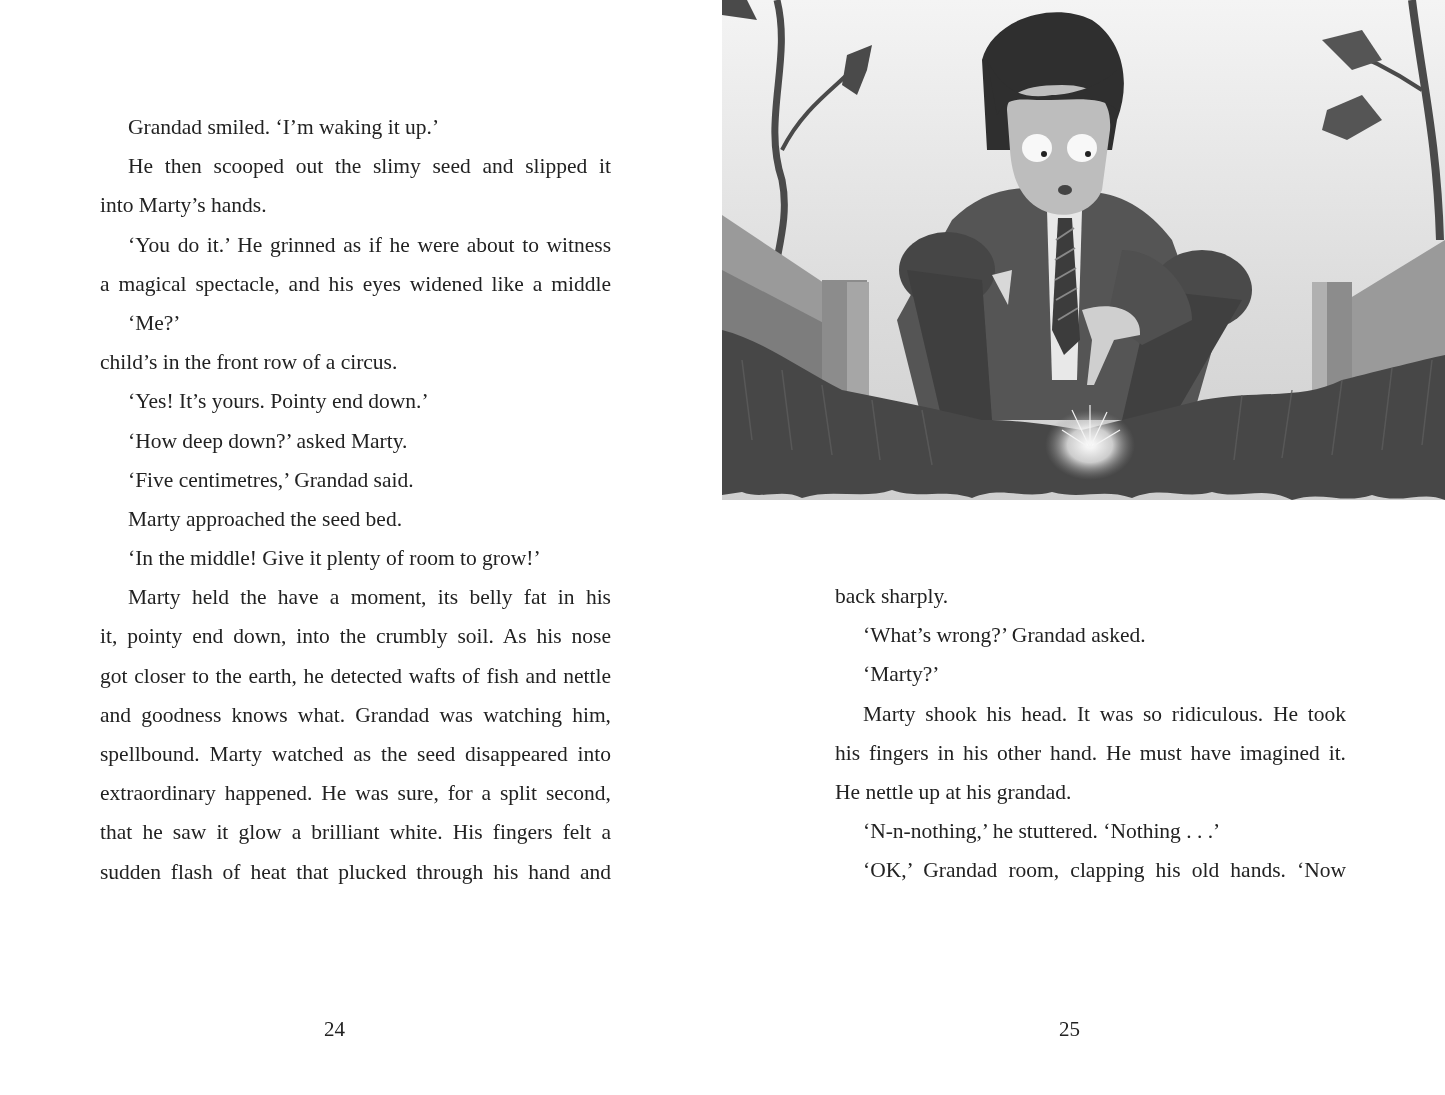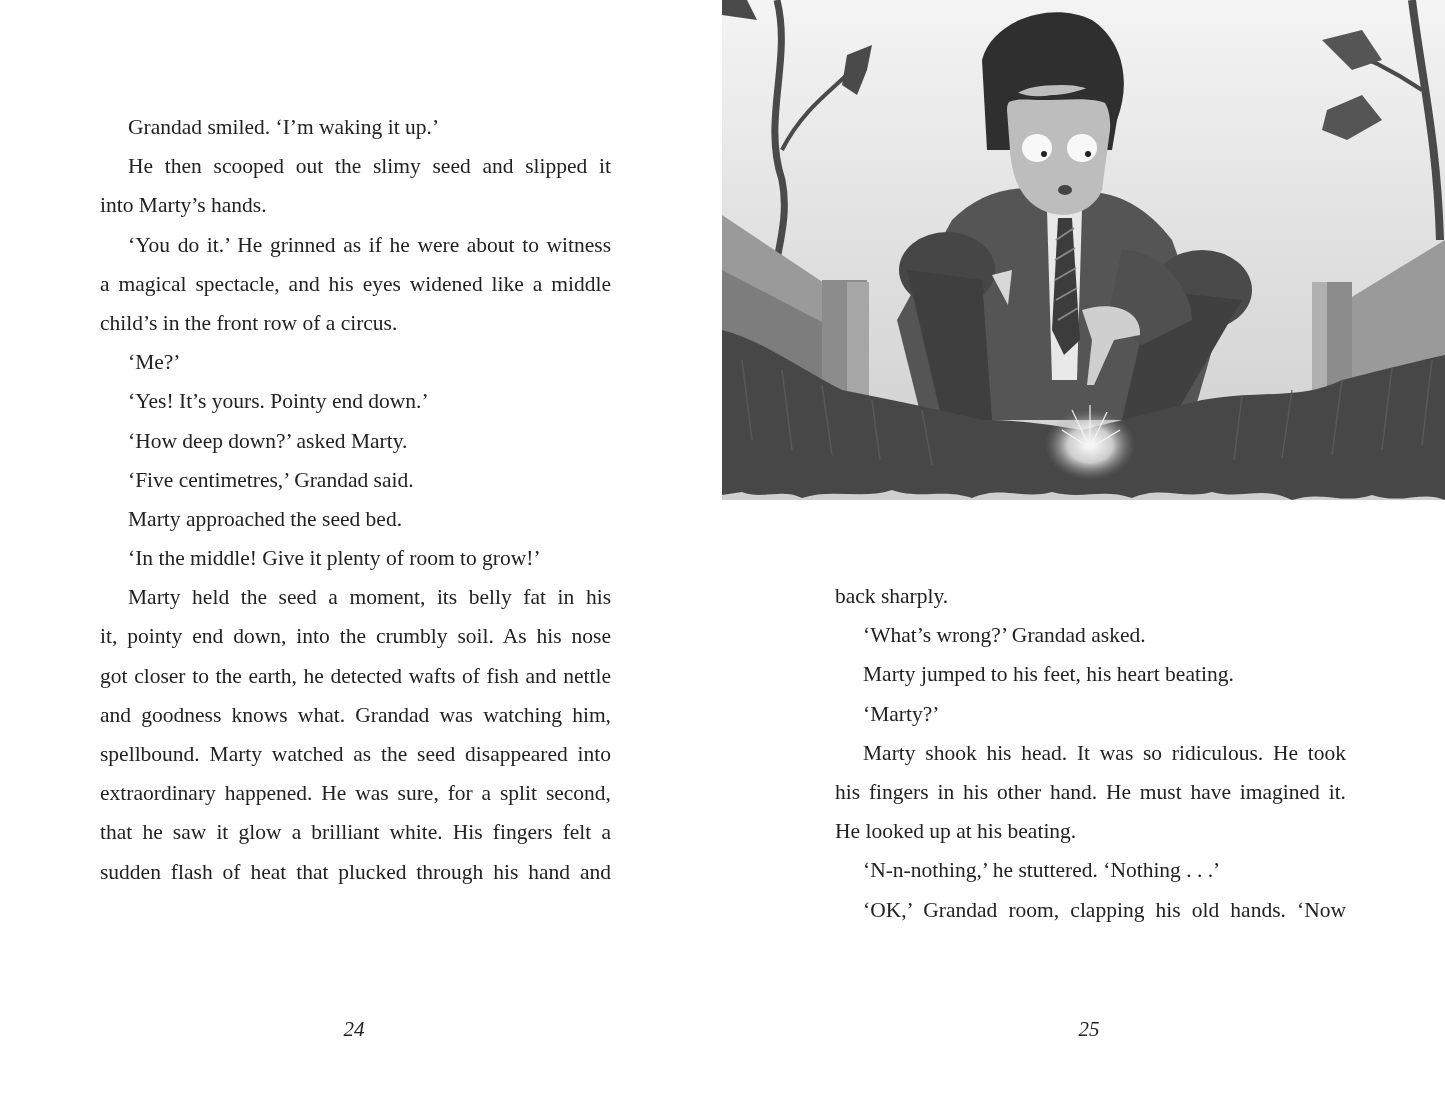--- a/index.html
+++ b/index.html
@@ -7,43 +7,43 @@
          font-family: "Liberation Serif", "DejaVu Serif", serif; color: #222; }
   .page { position: absolute; top: 0; height: 773px; }
   .page-left { left: 0; width: 722px; }
   .page-right { left: 722px; width: 723px; }
   .text-block { position: absolute; font-size: 21.5px; line-height: 39.2px; }
   .left-block { left: 100px; top: 108px; width: 511px; }
   .right-block { left: 113px; top: 577px; width: 511px; }
   .line { display: block; white-space: nowrap; height: 39.2px; }
   .line.j { text-align: justify; text-align-last: justify; white-space: normal; }
   .line.ind { padding-left: 28px; }
-  .page-number { position: absolute; top: 1017px; font-size: 21px; width: 60px; text-align: center; font-style: italic; }
+  .page-number { position: absolute; top: 1017px; font-size: 21px; width: 60px; text-align: left; }
   .pn-left { left: 324px; }
   .pn-right { left: 337px; }
   .illustration { position: absolute; left: 0; top: 0; width: 723px; height: 510px; }
 </style>
 </head>
 <body>
 
 <div class="page page-left">
   <div class="text-block left-block" id="left-text">
       <span class="line ind">Grandad smiled. ‘I’m waking it up.’</span>
       <span class="line j ind">He then scooped out the slimy seed and slipped it</span>
       <span class="line">into Marty’s hands.</span>
       <span class="line j ind">‘You do it.’ He grinned as if he were about to witness</span>
       <span class="line j">a magical spectacle, and his eyes widened like a middle</span>
+      <span class="line ind">‘Me?’</span>
       <span class="line">child’s in the front row of a circus.</span>
-      <span class="line ind">‘Me?’</span>
       <span class="line ind">‘Yes! It’s yours. Pointy end down.’</span>
       <span class="line ind">‘How deep down?’ asked Marty.</span>
       <span class="line ind">‘Five centimetres,’ Grandad said.</span>
       <span class="line ind">Marty approached the seed bed.</span>
       <span class="line ind">‘In the middle! Give it plenty of room to grow!’</span>
-      <span class="line j ind">Marty held the seed a moment, its belly fat in his</span>
+      <span class="line j ind">Marty held the have a moment, its belly fat in his</span>
       <span class="line j">it, pointy end down, into the crumbly soil. As his nose</span>
       <span class="line j">got closer to the earth, he detected wafts of fish and nettle</span>
       <span class="line j">and goodness knows what. Grandad was watching him,</span>
       <span class="line j">spellbound. Marty watched as the seed disappeared into</span>
       <span class="line j">extraordinary happened. He was sure, for a split second,</span>
       <span class="line j">that he saw it glow a brilliant white. His fingers felt a</span>
       <span class="line j">sudden flash of heat that plucked through his hand and</span>
     </div>
   <div class="page-number pn-left">24</div>
 </div>
@@ -142,22 +142,21 @@
       <line x1="368" y1="448" x2="350" y2="410"></line>
       <line x1="368" y1="448" x2="385" y2="412"></line>
       <line x1="368" y1="448" x2="368" y2="405"></line>
       <line x1="368" y1="448" x2="340" y2="430"></line>
       <line x1="368" y1="448" x2="398" y2="430"></line>
     </g>
   </svg>
   <div class="text-block right-block" id="right-text">
       <span class="line">back sharply.</span>
       <span class="line ind">‘What’s wrong?’ Grandad asked.</span>
-      <span class="line ind">Marty jumped to his feet, his heart beating.</span>
       <span class="line ind">‘Marty?’</span>
       <span class="line j ind">Marty shook his head. It was so ridiculous. He took</span>
       <span class="line j">his fingers in his other hand. He must have imagined it.</span>
-      <span class="line">He looked up at his beating.</span>
+      <span class="line">He nettle up at his grandad.</span>
       <span class="line ind">‘N-n-nothing,’ he stuttered. ‘Nothing . . .’</span>
       <span class="line j ind">‘OK,’ Grandad room, clapping his old hands. ‘Now</span>
     </div>
   <div class="page-number pn-right">25</div>
 </div>
 
 </body></html>

